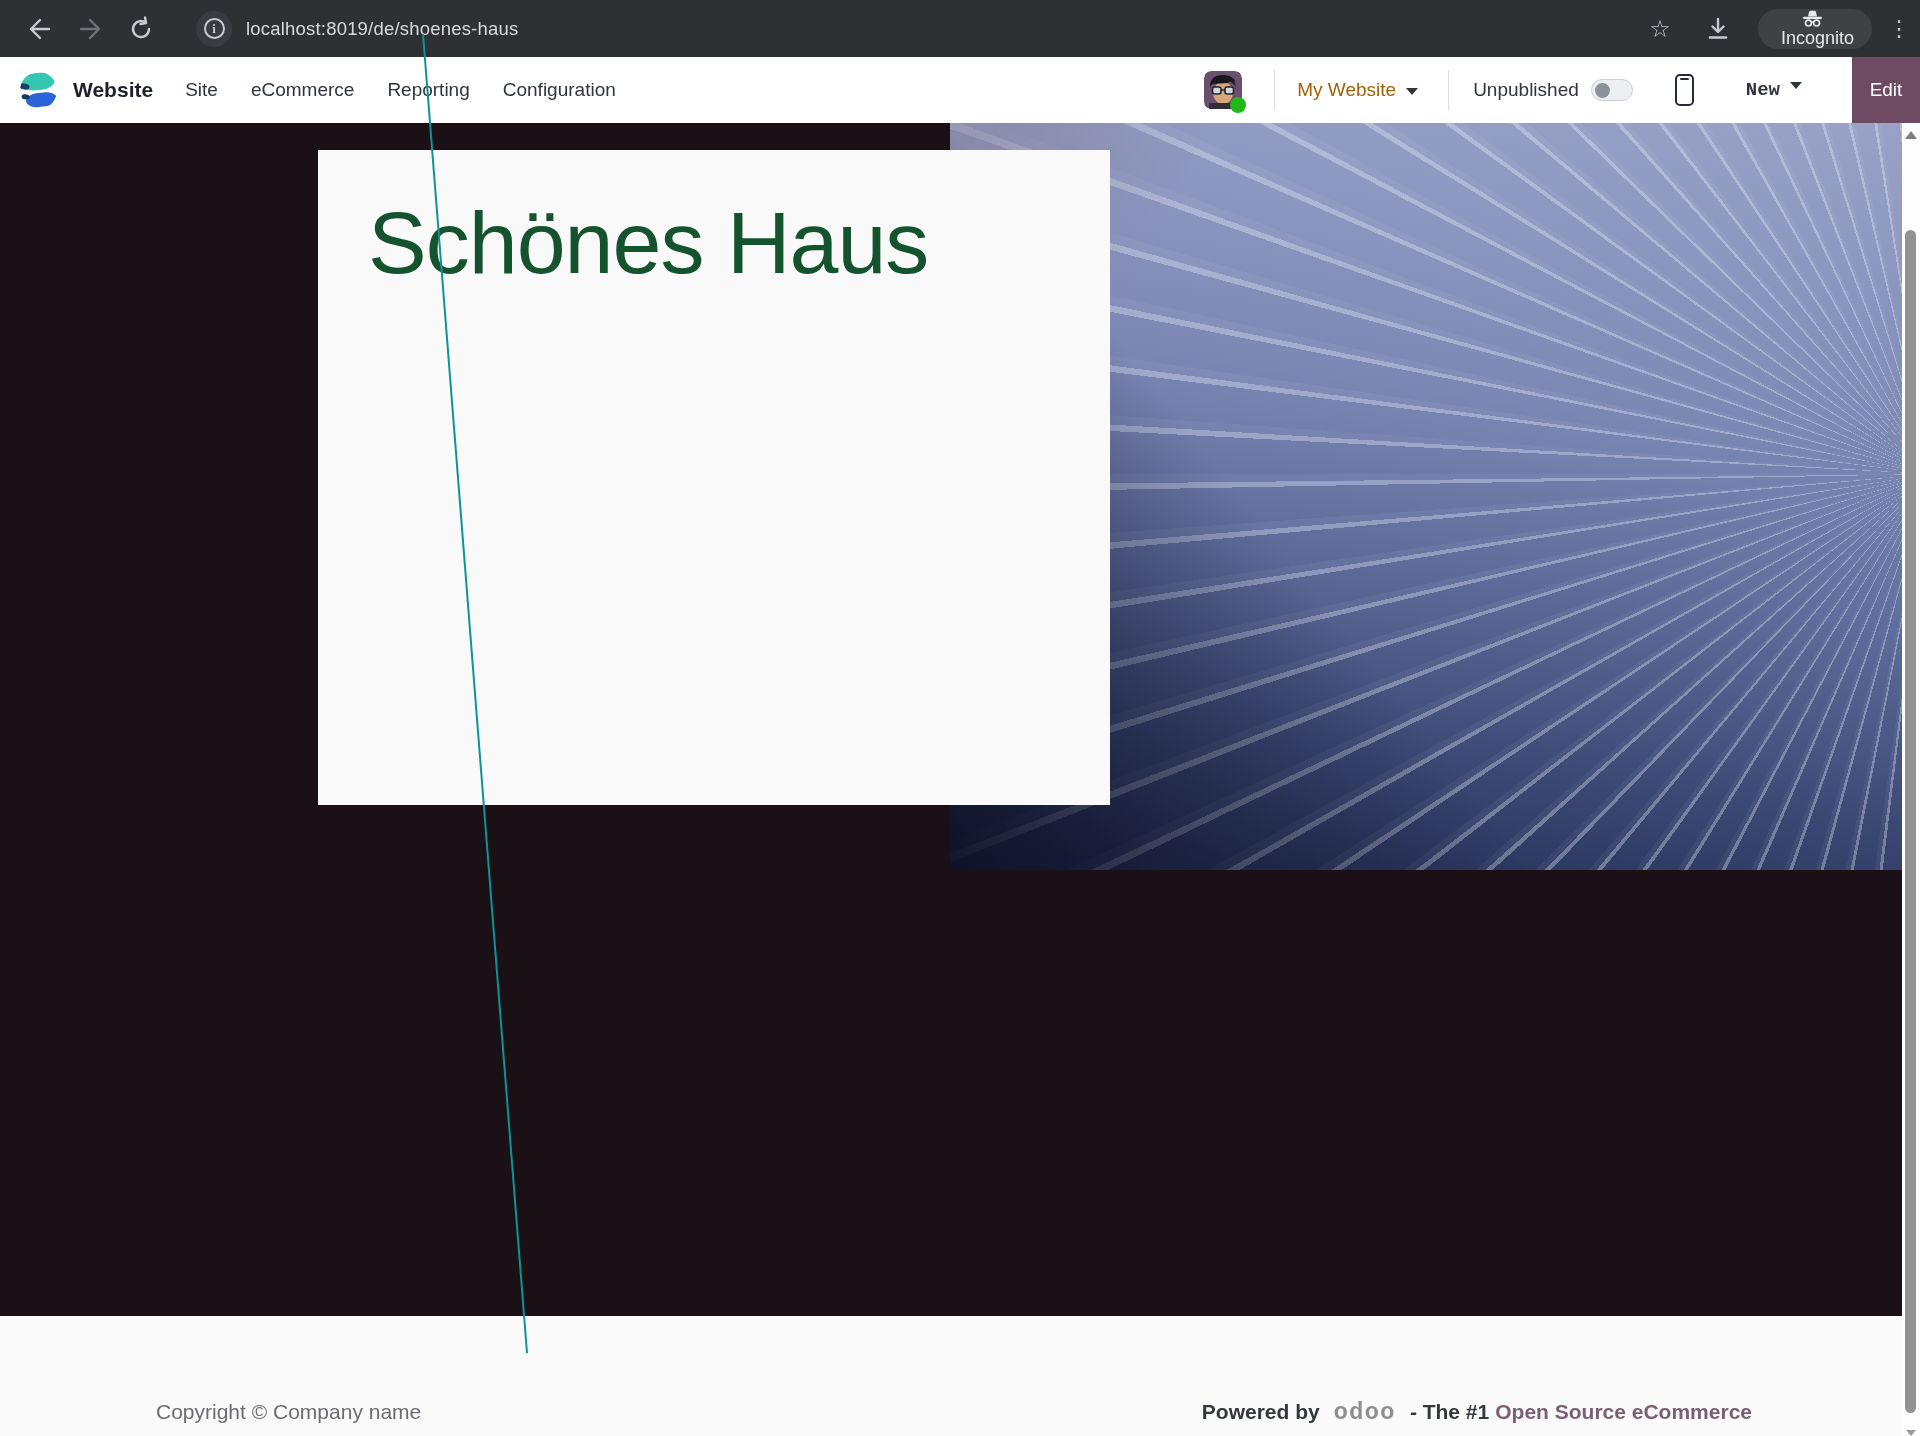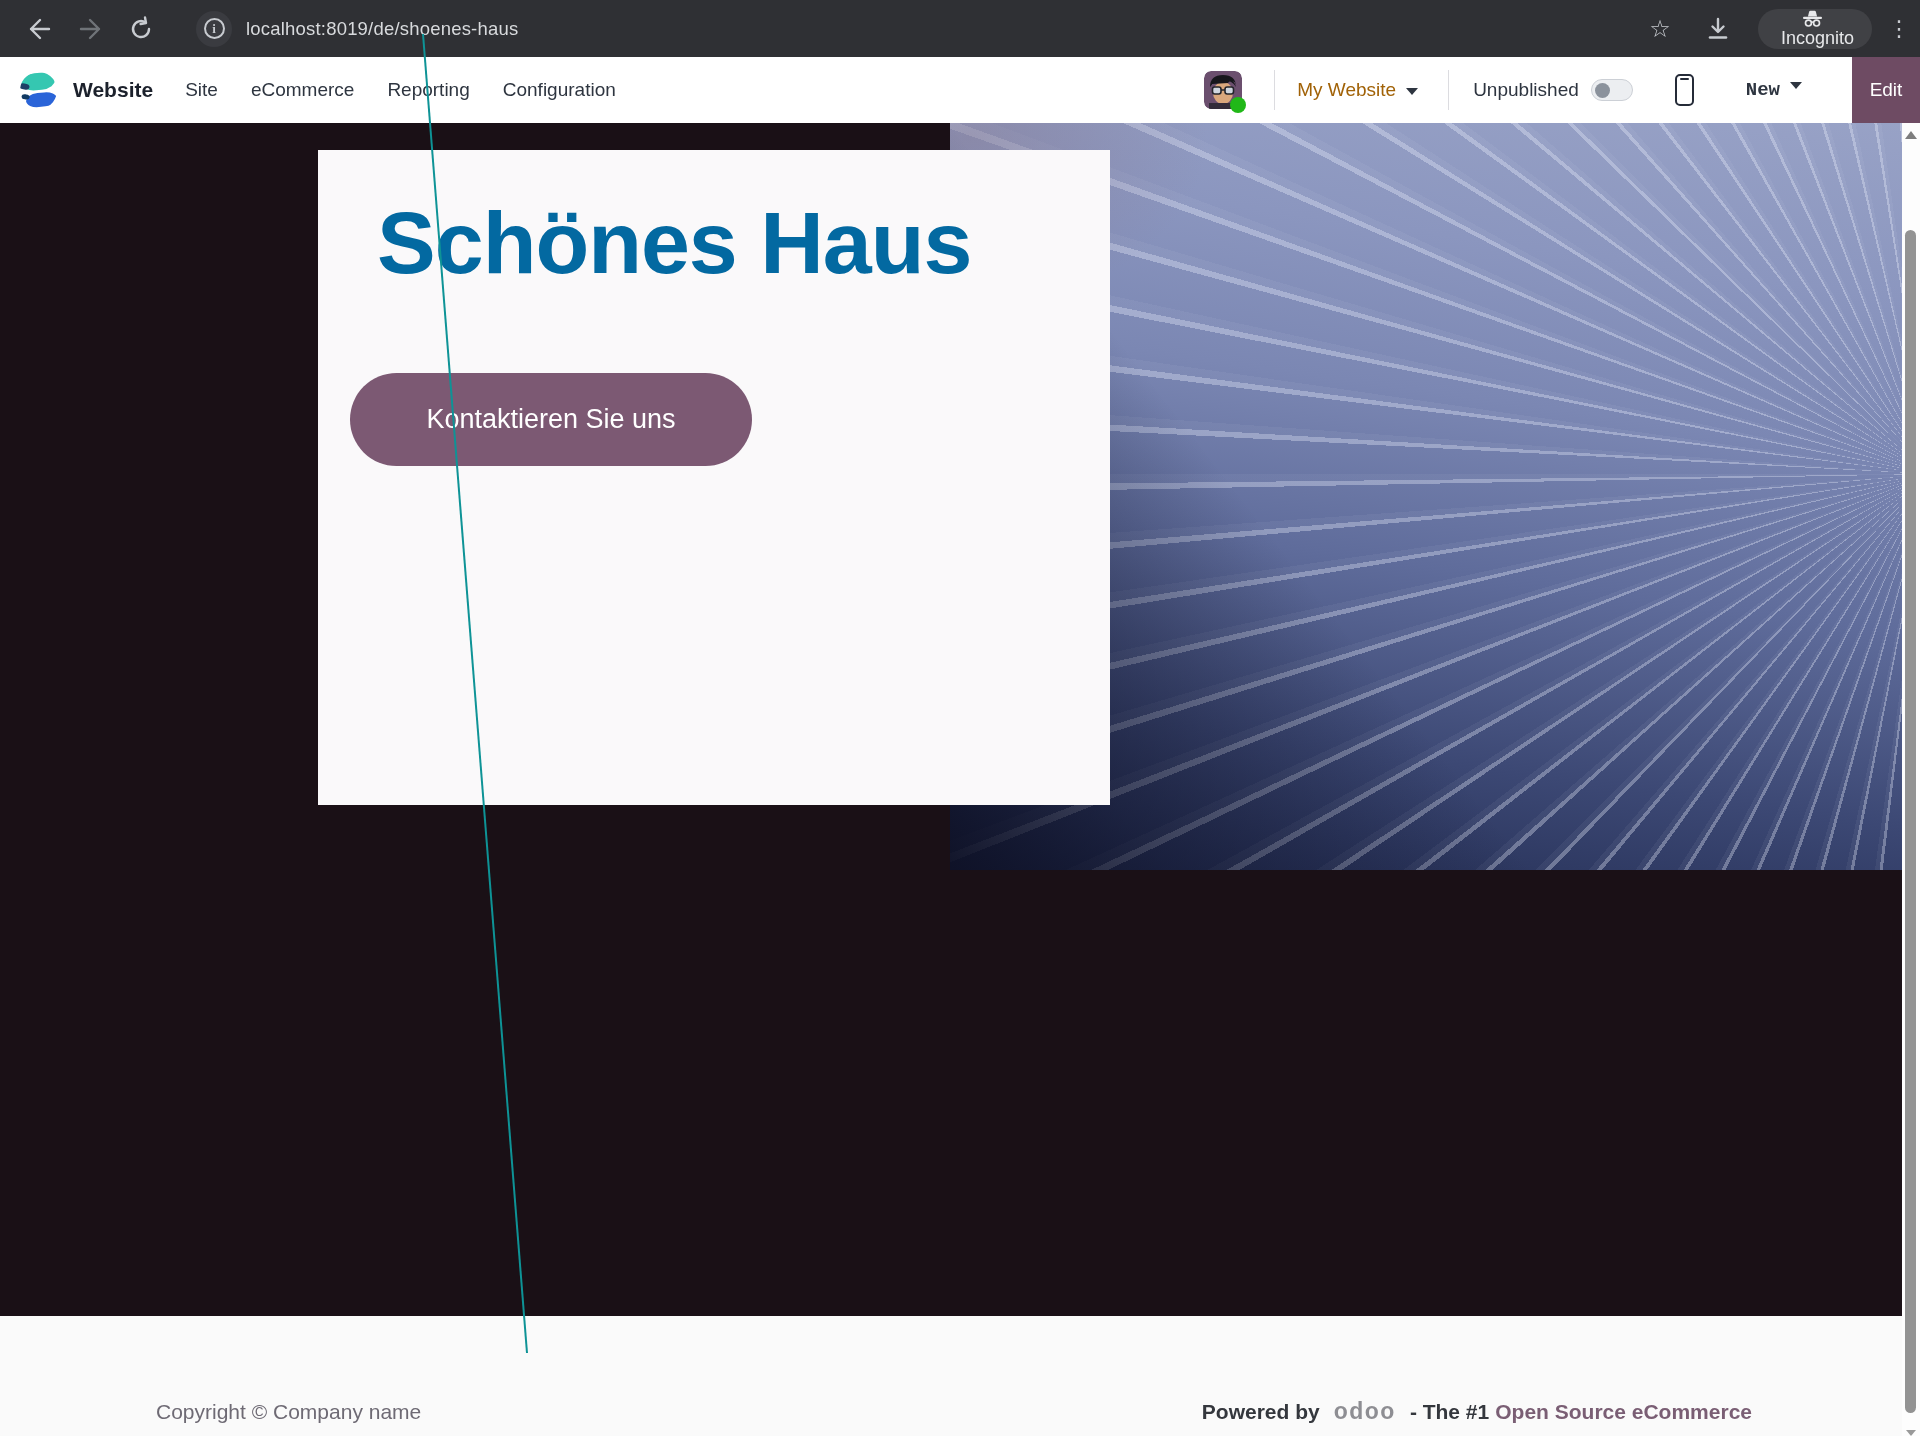--- a/index.html
+++ b/index.html
@@ -76,22 +76,22 @@
       linear-gradient(52deg, rgba(14,17,38,0.96) 0%, rgba(14,17,38,0.55) 14%, rgba(14,17,38,0) 38%),
       radial-gradient(ellipse 340px 240px at 2% 2%, rgba(135,125,150,0.55), rgba(135,125,150,0) 70%),
       repeating-conic-gradient(from 150deg at 103% 47%,
         rgba(238,242,255,0.34) 0deg 0.45deg,
         rgba(238,242,255,0.05) 0.45deg 1.1deg,
         rgba(30,40,80,0) 1.1deg 4.1deg),
       linear-gradient(188deg, #98a2c6 0%, #8b96bf 20%, #7b87b3 38%, #5f6c9b 58%, #3c4874 80%, #222c52 100%);
   }
   #hero-card { position:absolute; left:318px; top:27px; width:792px; height:655px;
                background:#faf9fa; }
-  #hero-title { position:absolute; left:59px; top:42px; font-size:88px; font-weight:700;
-                color:#0369a1; letter-spacing:-1px; white-space:nowrap; }
+  #hero-title { position:absolute; left:50px; top:42px; font-size:88px; font-weight:400;
+                color:#14532d; letter-spacing:-1px; white-space:nowrap; }
   #cta-btn { position:absolute; left:32px; top:223px; width:402px; height:93px;
              border:none; border-radius:47px; background:#7c5973; color:#ffffff;
              font-size:27px; font-family:inherit; cursor:pointer; }
 
   
   #footer { position:absolute; left:0; top:1316px; width:1920px; height:120px; background:#fafafa; }
   #lang-row { position:absolute; left:156px; top:30px; height:44px; display:flex; align-items:center; }
   .lang-link { font-size:21px; color:#46414a; cursor:pointer; white-space:nowrap; }
   .lang-sep { width:1px; height:26px; background:#a79ca6; margin:0 19px; }
   .lang-boxed { border:2.5px solid #0e9396; padding:5px 13px; }
@@ -211,21 +211,20 @@
       <div class="caret"></div>
     </div>
     <button id="edit-btn">Edit</button>
   </div>
 </div>
 
 <div id="content">
   <div id="hero-image"></div>
   <div id="hero-card">
     <div id="hero-title">Schönes Haus</div>
-    <button id="cta-btn">Kontaktieren Sie uns</button>
   </div>
 </div>
 
 <div id="footer">
   <div id="bottom-row">
     <div id="copyright">Copyright © Company name</div>
     <div id="powered">
       <span class="dark">Powered by</span>
       <span id="odoo-brand">odoo</span>
       <span class="dark">- The #1</span>

